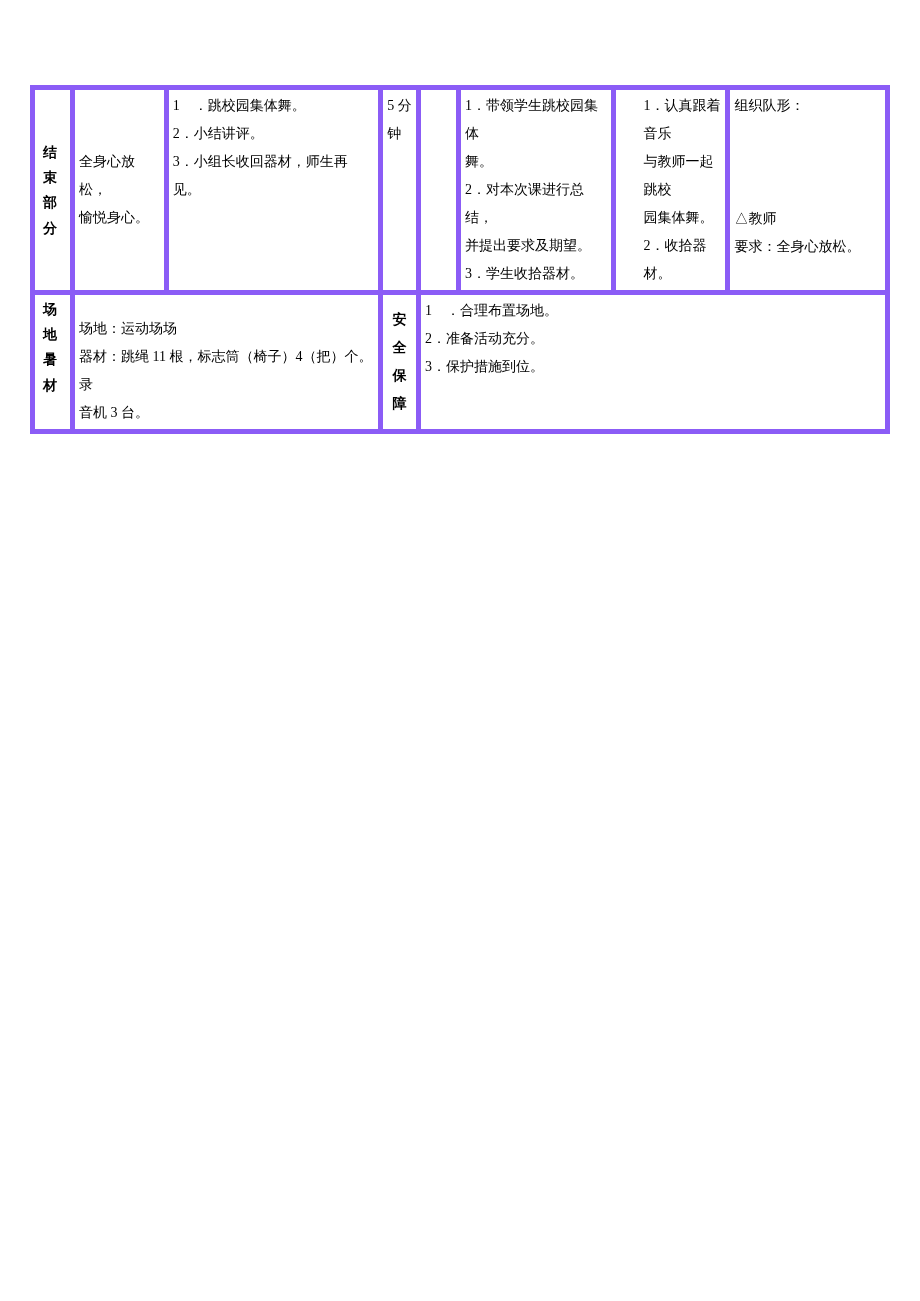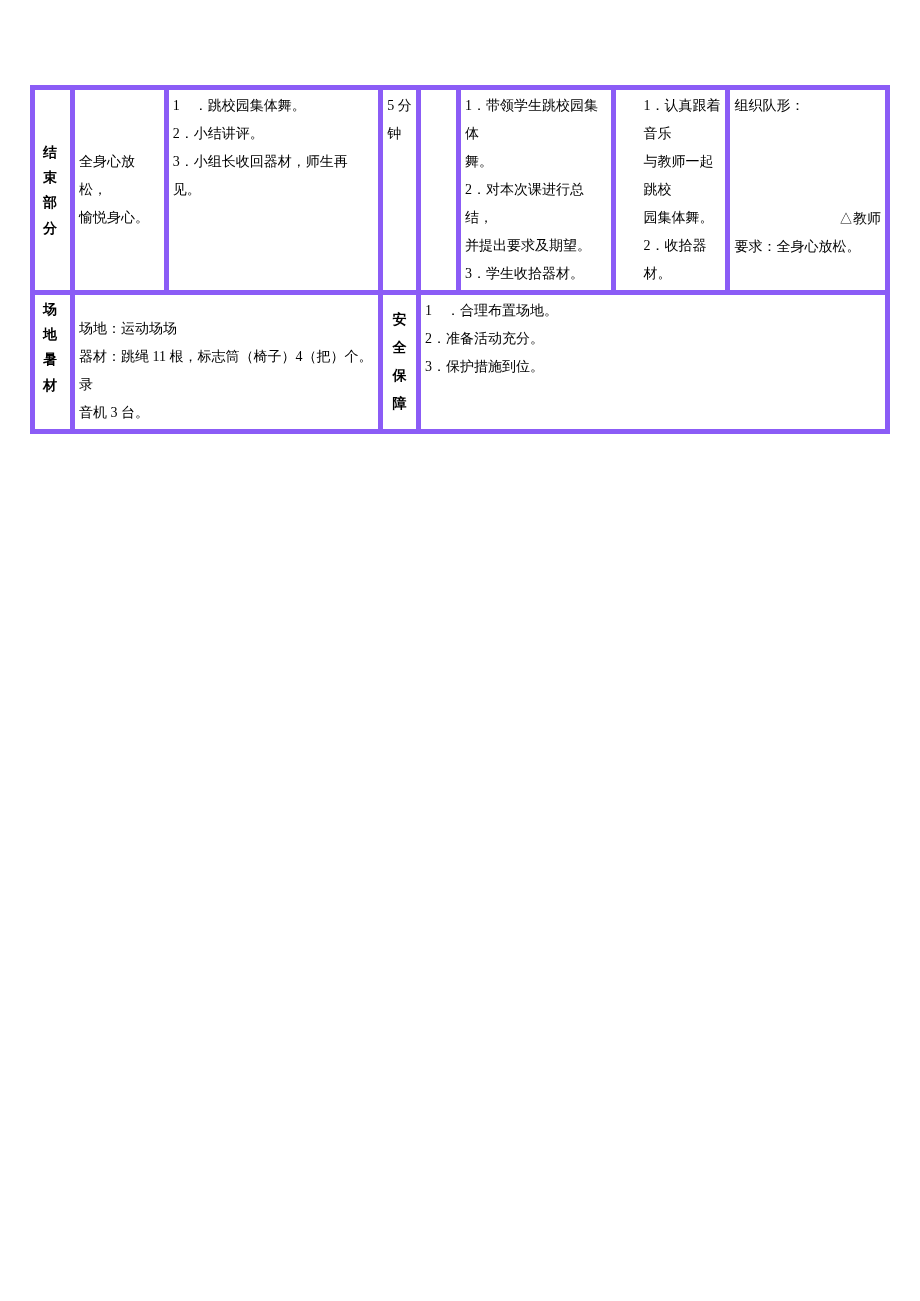--- a/index.html
+++ b/index.html
@@ -97,21 +97,21 @@
         <div>1．认真跟着音乐</div>
         <div>与教师一起跳校</div>
         <div>园集体舞。</div>
         <div>2．收拾器材。</div>
       </div>
     </td>
     <td style="width:160px;">
       <div class="formation-cell">
         <div>组织队形：</div>
         <div class="formation-spacer"></div>
-        <div style="text-align:right;">△教师</div>
+        <div style="text-align:left;">△教师</div>
         <div>要求：全身心放松。</div>
       </div>
     </td>
   </tr>
   <tr class="row2">
     <td>
       <div class="vertical-text">
         <div>场</div>
         <div>地</div>
         <div>暑</div>

